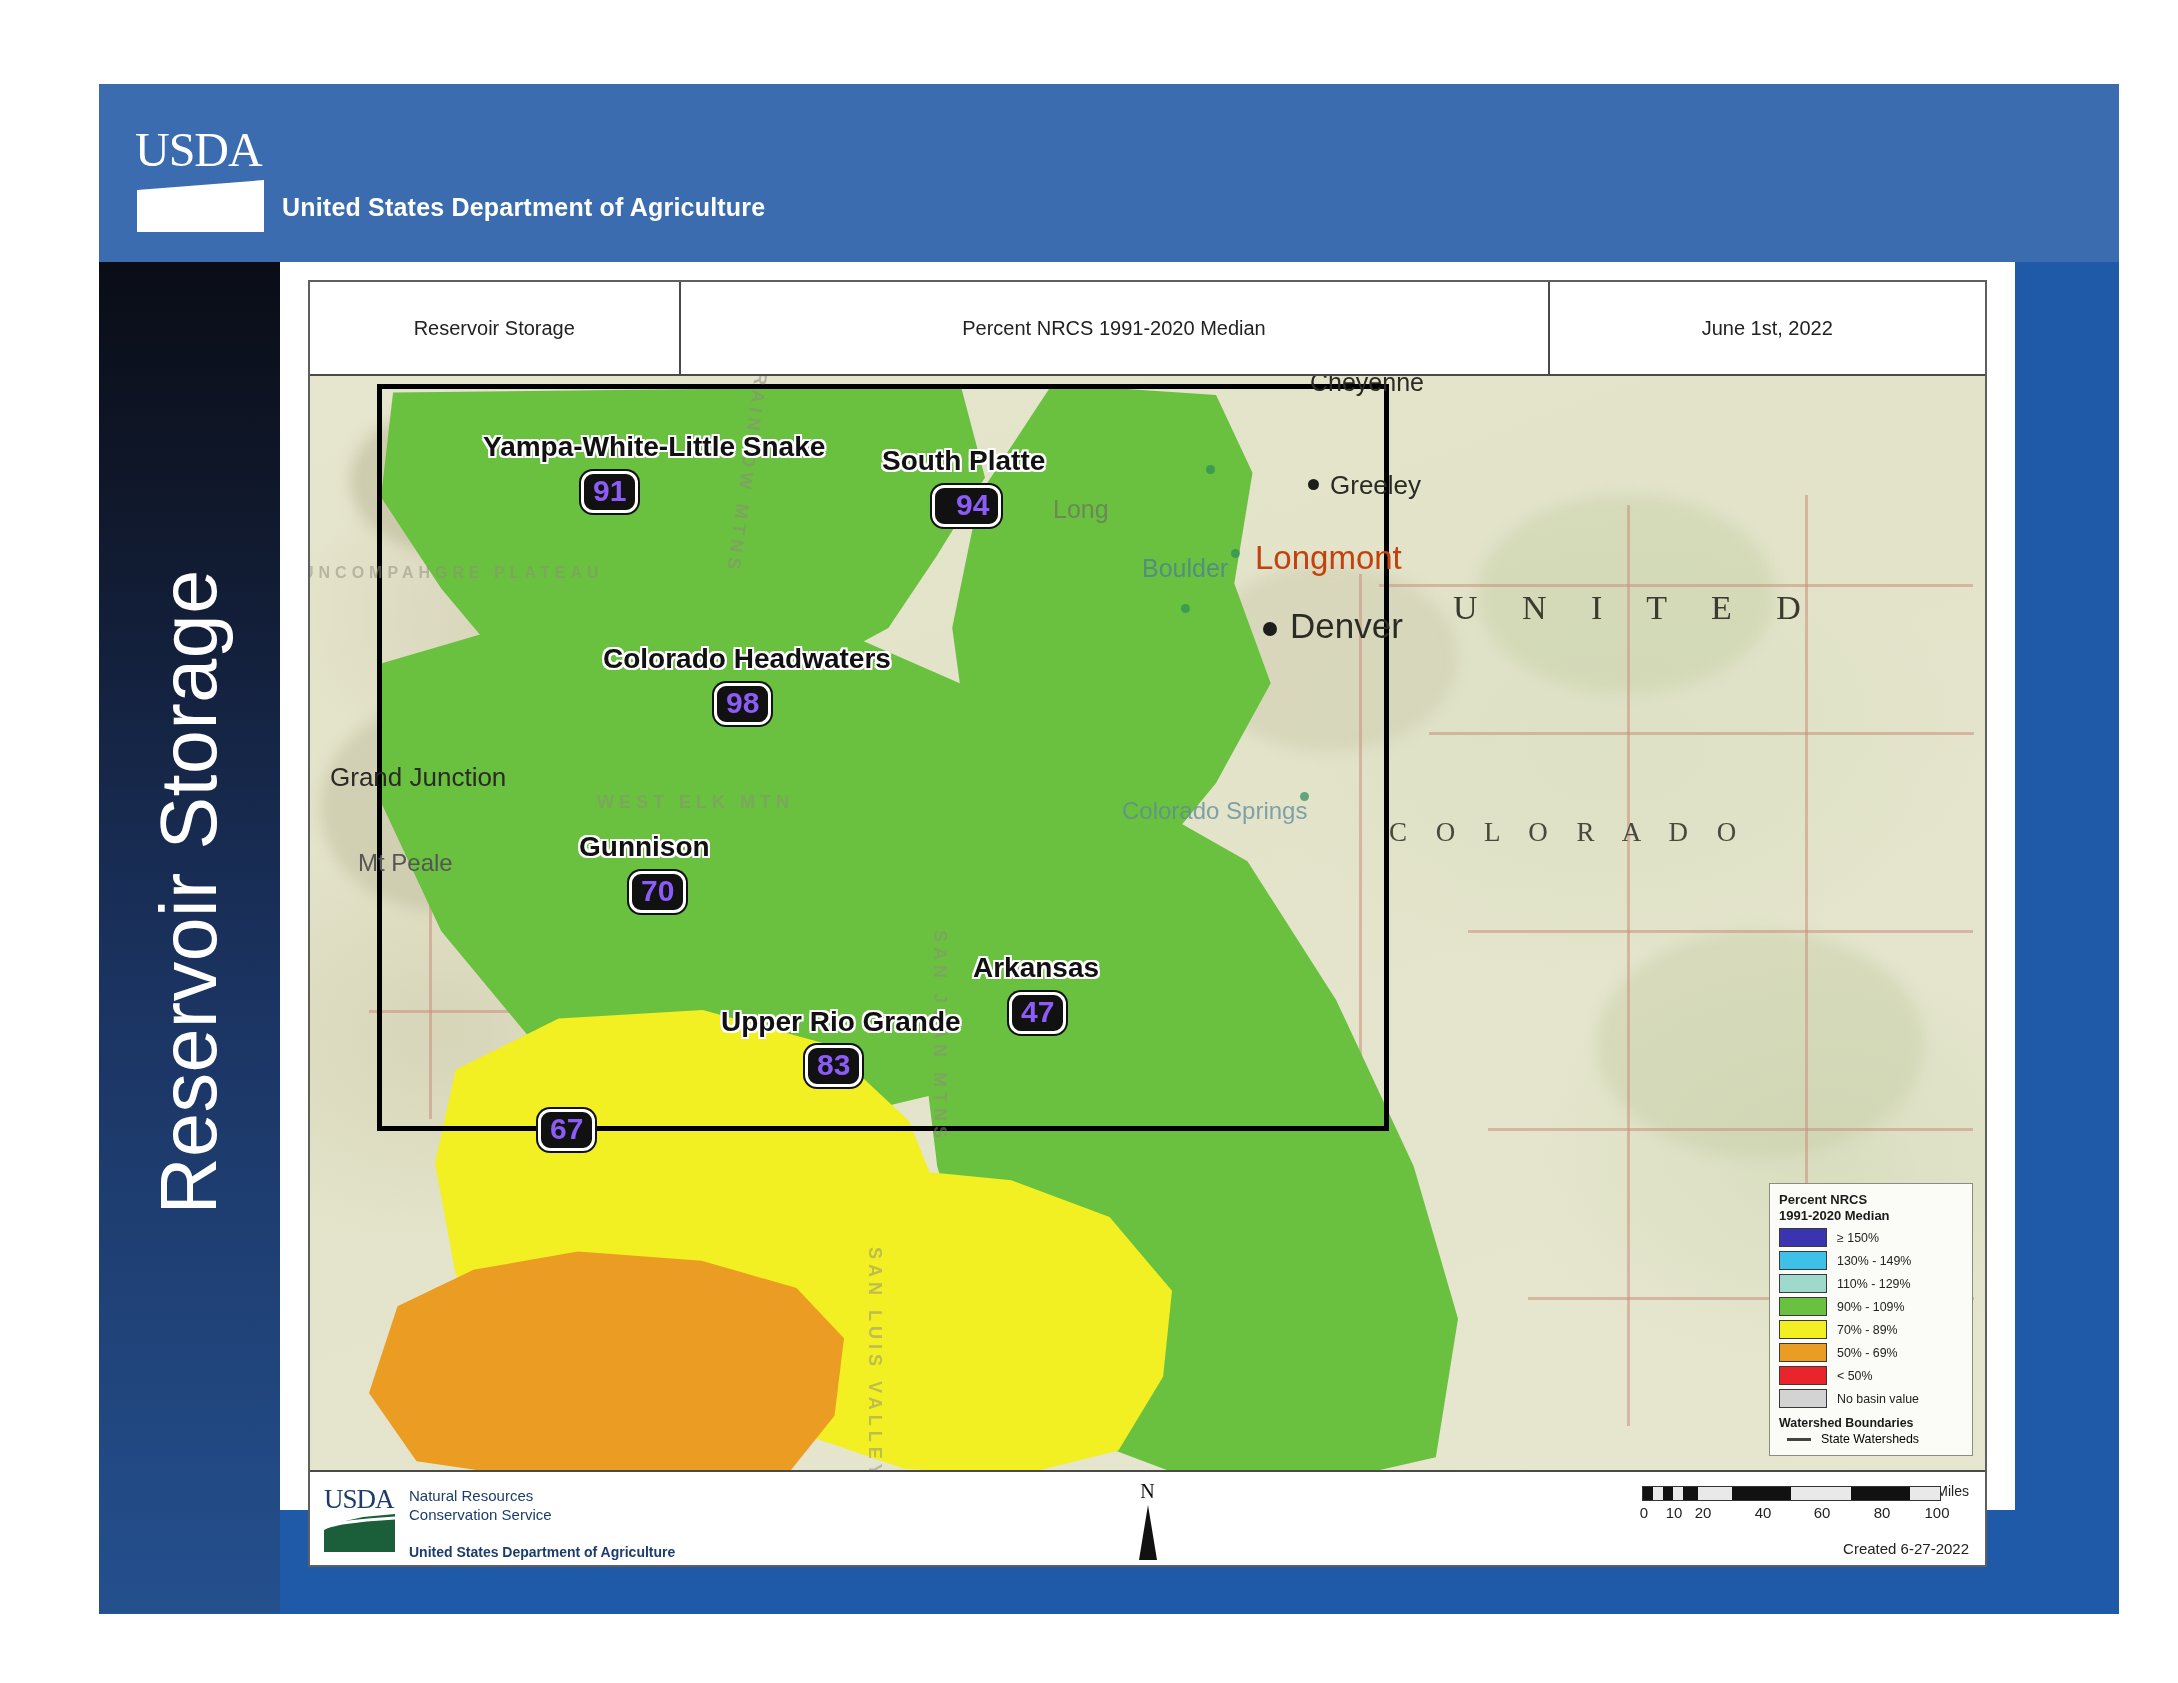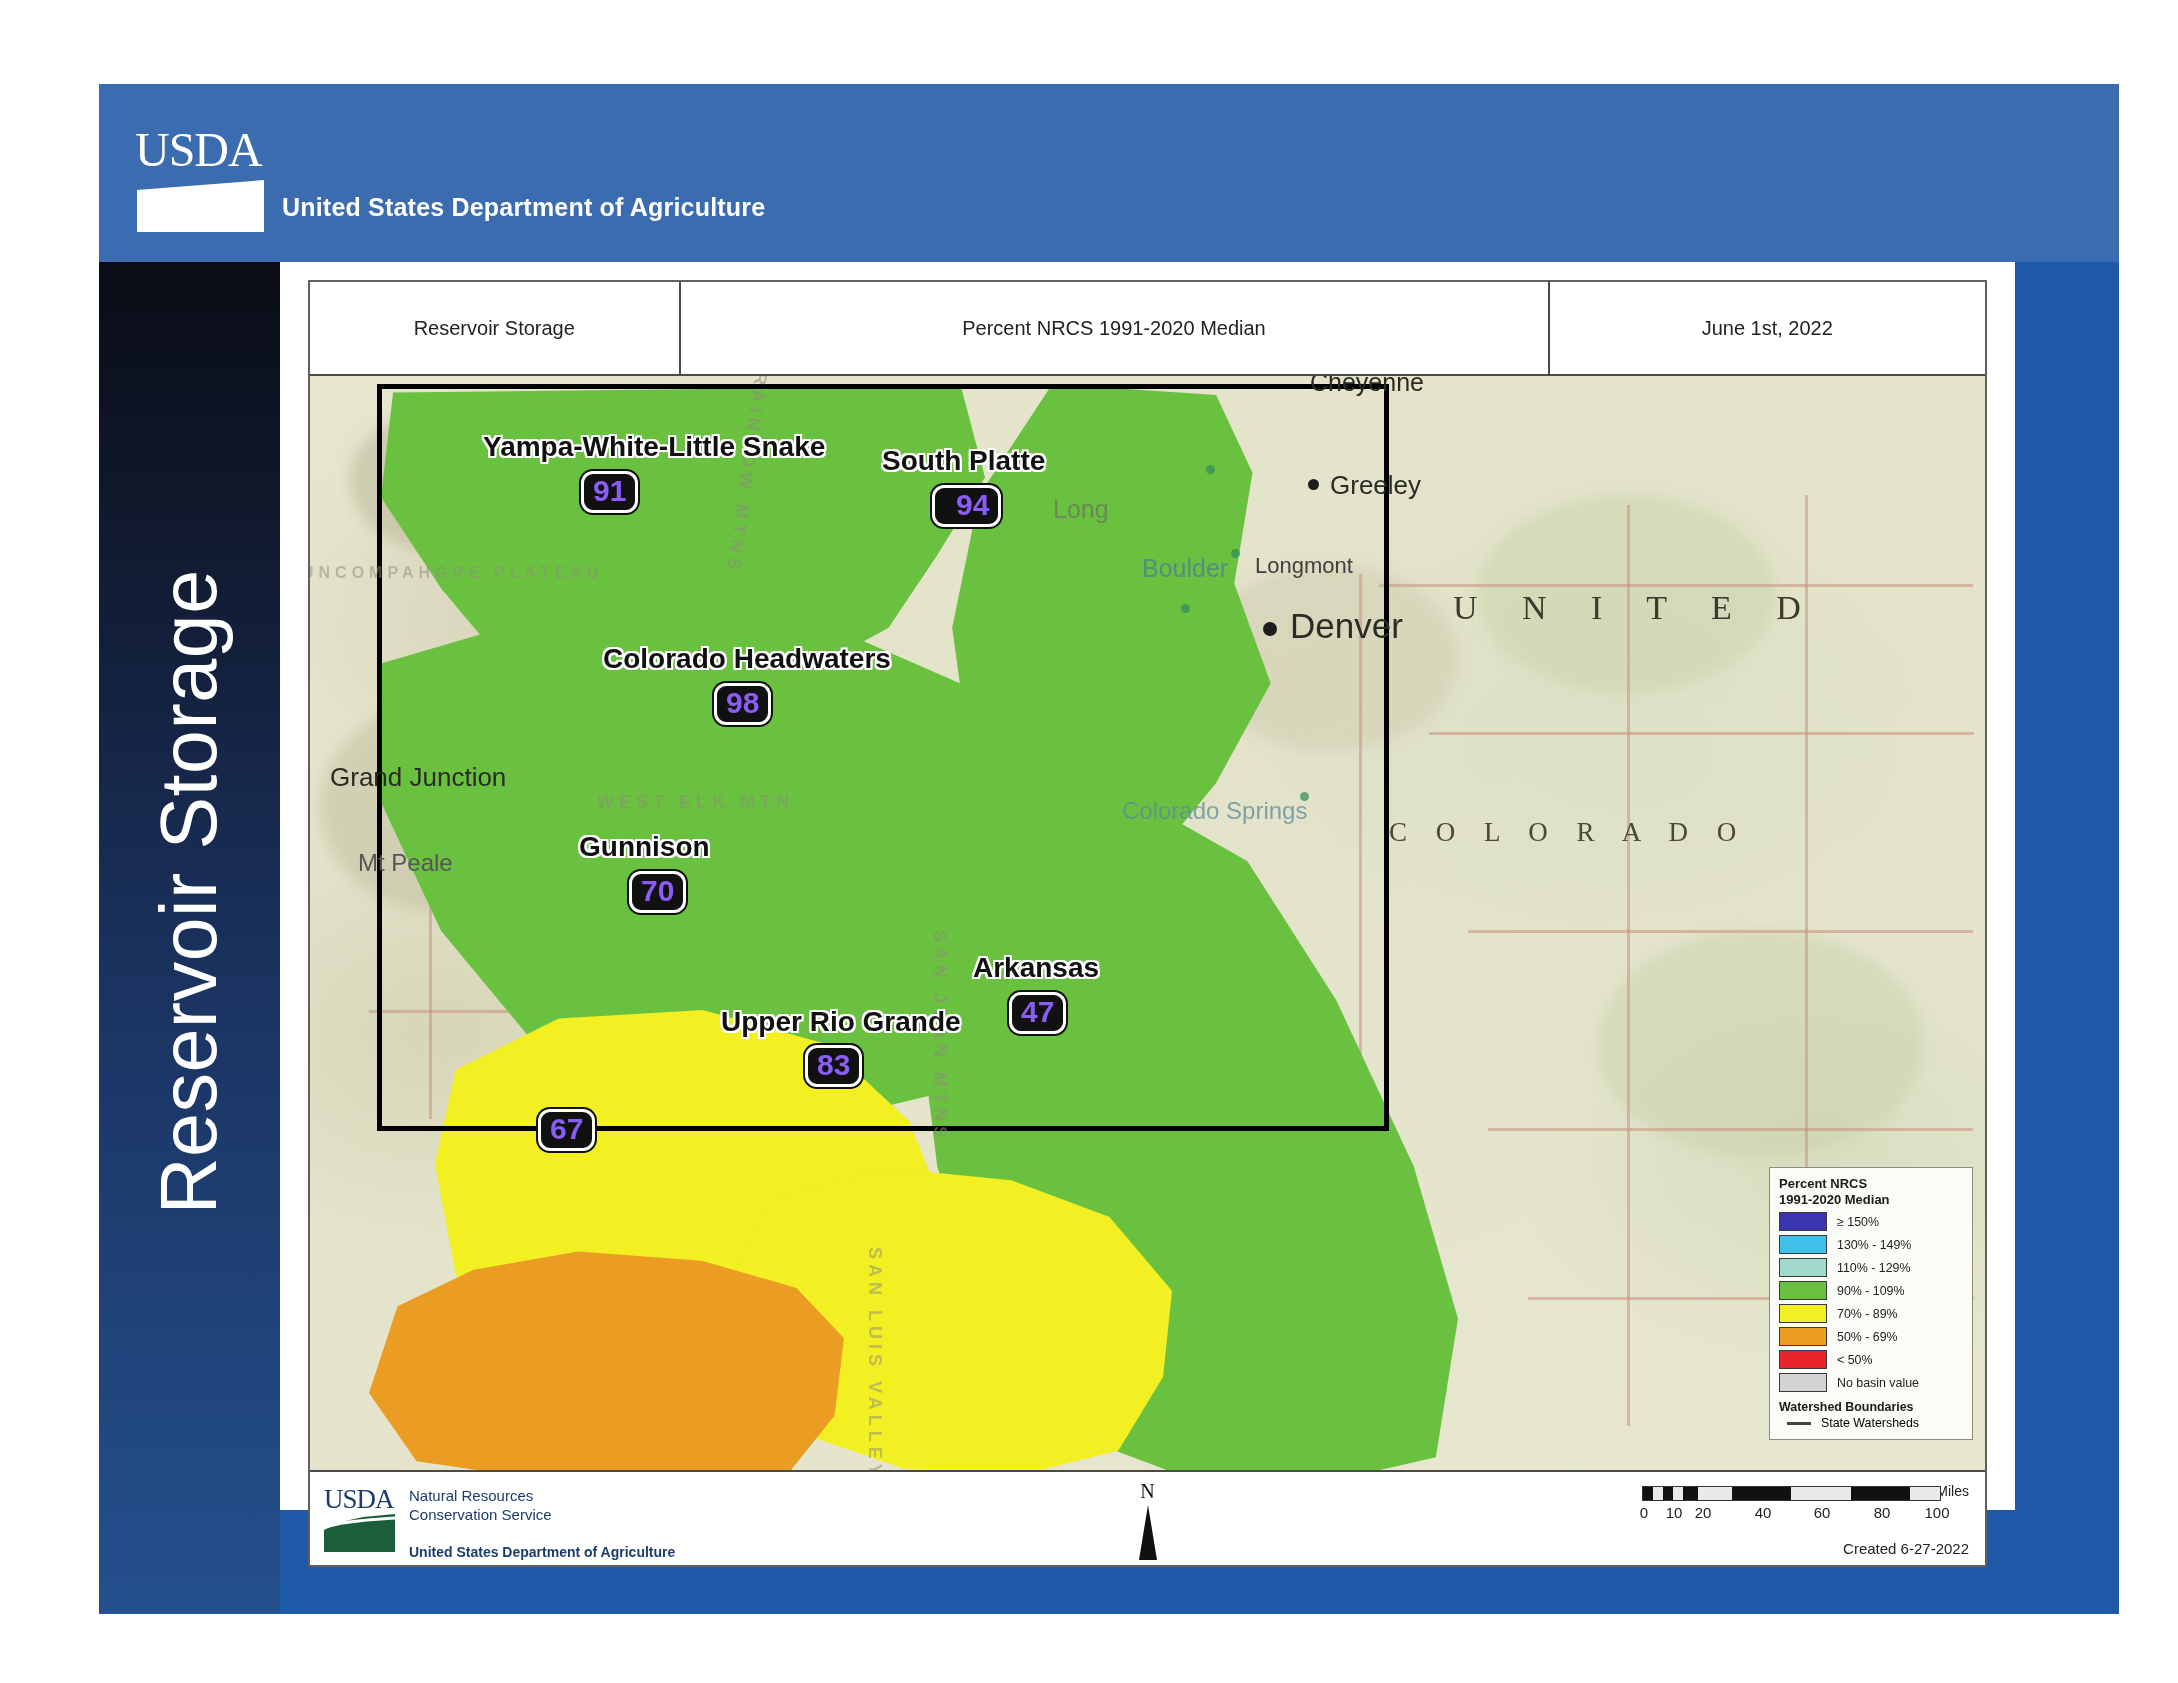--- a/index.html
+++ b/index.html
@@ -143,21 +143,21 @@
     position:absolute;white-space:nowrap;color:#4a483a;
     font-family:"Liberation Serif",serif;letter-spacing:11px;font-size:27px;
   }
   .range-lbl{
     position:absolute;white-space:nowrap;color:#8d8d7a;font-size:18px;
     letter-spacing:5px;font-weight:bold;
   }
 
   
   .legend{
-    position:absolute;right:12px;bottom:30px;width:204px;
+    position:absolute;right:12px;bottom:14px;width:204px;
     background:#fbfbf7;border:1px solid #8b8b7e;padding:8px 9px 9px 9px;
     box-sizing:border-box;
   }
   .legend-title{font-size:13px;font-weight:bold;color:#1a1a1a;line-height:1.25;}
   .legend-row{display:flex;align-items:center;margin-top:4px;}
   .swatch{width:46px;height:17px;border:1px solid #3a3a3a;flex:0 0 auto;}
   .legend-row span{margin-left:10px;font-size:12.4px;color:#222;}
   .legend-sub{font-size:12.4px;font-weight:bold;color:#1a1a1a;margin-top:8px;}
   .legend-line-row{display:flex;align-items:center;margin-top:2px;}
   .legend-line{width:24px;height:3px;background:#444;margin-left:8px;flex:0 0 auto;}
@@ -275,21 +275,21 @@
 
       <div class="basin" style="left:59px;top:871px;width:475px;height:228px;">
         <div class="fill" style="background:#eb9c23;clip-path:polygon(6% 26%,22% 10%,44% 2%,70% 6%,90% 18%,100% 40%,98% 74%,88% 100%,30% 100%,10% 94%,0% 64%);"></div>
       </div>
 
       <div class="co-rect"></div>
 
       <div class="place" style="left:1000px;top:-8px;font-size:25px;">Cheyenne</div>
       <div class="place" style="left:1020px;top:94px;font-size:26px;">Greeley</div>
       <div class="place-dot" style="left:998px;top:103px;"></div>
-      <div class="place" style="left:945px;top:177px;font-size:22px;color:#404040;">Longmont</div>
+      <div class="place" style="left:945px;top:163px;font-size:33px;color:#c2410c;">Longmont</div>
       <div class="place" style="left:832px;top:178px;font-size:25px;color:#4d7e93;opacity:.75;">Boulder</div>
       <div class="place" style="left:980px;top:230px;font-size:35px;font-weight:500;">Denver</div>
       <div class="place-dot" style="left:953px;top:246px;width:14px;height:14px;"></div>
       <div class="place" style="left:812px;top:421px;font-size:24px;color:#5e8a9a;opacity:.75;">Colorado Springs</div>
       <div class="place" style="left:20px;top:386px;font-size:26px;">Grand Junction</div>
       <div class="place" style="left:48px;top:473px;font-size:24px;color:#555;">Mt Peale</div>
       <div class="place" style="left:743px;top:119px;font-size:25px;color:#6e7a5e;opacity:.8;">Long</div>
 
       <div class="small-dot" style="left:896px;top:89px;"></div>
       <div class="small-dot" style="left:921px;top:173px;"></div>

